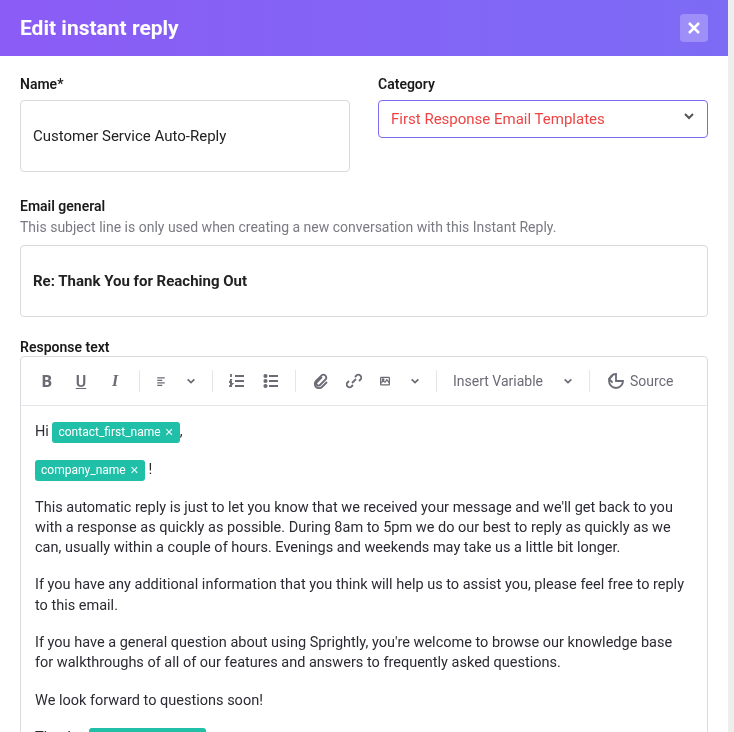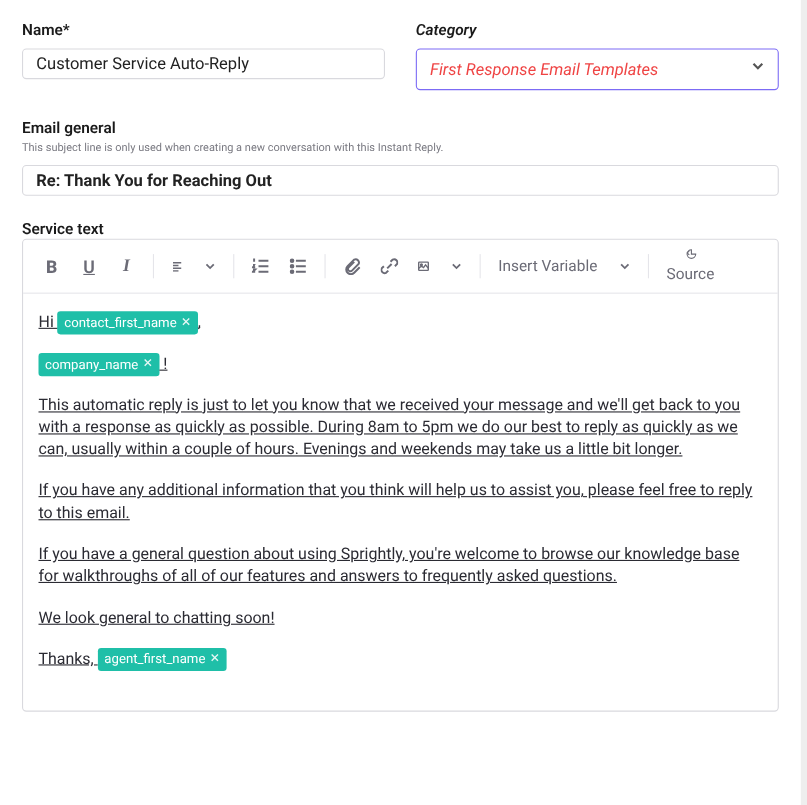--- a/index.html
+++ b/index.html
@@ -49,51 +49,51 @@
     .row {
       display: flex;
       gap: 28px;
       margin-bottom: 24px;
     }
     .field {
       display: flex;
       flex-direction: column;
     }
     .field.name { flex: 1; }
-    .field.category { flex: 1; font-style: italic; }
+    .field.category { flex: 1; }
     .label {
       font-size: 14px;
       font-weight: 600;
       color: #1a1a1a;
       margin-bottom: 8px;
     }
     .req::after { content: "*"; }
     .input {
       border: 1px solid #d9d9de;
       border-radius: 4px;
-      padding: 4px 12px;
+      padding: 26px 12px;
       font-size: 15px;
       color: #222;
       font-family: inherit;
       background: #fff;
     }
     .select {
       border: 1.5px solid #7c6bf5;
       border-radius: 4px;
       padding: 9px 12px;
       font-size: 15px;
       display: flex;
       justify-content: space-between;
       cursor: pointer;
       background: #fff;
       color: #ef4444;
     }
     .select svg { width: 12px; height: 12px; stroke: #555; stroke-width: 2; fill: none; }
     .help {
-      font-size: 10px;
+      font-size: 14px;
       color: #7a7a82;
       margin: 4px 0 10px 0;
     }
     .section { margin-bottom: 20px; }
     .editor {
       border: 1px solid #d9d9de;
       border-radius: 4px;
     }
     .toolbar {
       border-bottom: 1px solid #e5e5ea;
@@ -135,50 +135,57 @@
     .tb-dd svg { width: 10px; height: 10px; stroke: #6b6b76; stroke-width: 2; fill: none; }
     .tb-source {
       display: flex;
       align-items: center;
       gap: 6px;
       padding: 0 8px;
       height: 32px;
       cursor: pointer;
       font-size: 14px;
       color: #6b6b76;
-      flex-direction: column;
     }
     .tb-source svg { width: 18px; height: 18px; stroke: #6b6b76; stroke-width: 1.8; fill: none; }
     .editor-body {
       padding: 16px 14px 20px 14px;
       font-size: 14.5px;
       color: #2b2b33;
       line-height: 1.4;
     }
-    .editor-body p { margin-bottom: 17px; text-decoration: underline; }
+    .editor-body p { margin-bottom: 17px; }
     .editor-body p:last-child { margin-bottom: 16px; }
     .tag {
       background: #1fbfa8;
       color: #fff;
       border-radius: 3px;
       padding: 2px 6px;
       font-size: 12px;
       display: inline-flex;
-      align-items: flex-start;
+      align-items: flex-end;
       gap: 4px;
       vertical-align: middle;
       cursor: pointer;
     }
     .tag .x { font-size: 11px; opacity: 0.9; }
   </style>
 </head>
 <body>
 
 <div class="modal">
 
+  <div class="header">
+    <div class="header-title">Edit instant reply</div>
+    <button class="close-btn">
+      <svg viewBox="0 0 14 14">
+          <path d="M2 2 L12 12 M12 2 L2 12" fill="none"></path>
+        </svg>
+    </button>
+  </div>
 
   <div class="body">
 
     <div class="row">
       <div class="field name">
         <label class="label req">Name</label>
         <input class="input" type="text" value="Customer Service Auto-Reply" style="">
       </div>
       <div class="field category">
         <label class="label">Category</label>
@@ -191,21 +198,21 @@
       </div>
     </div>
 
     <div class="section">
       <label class="label">Email general</label>
       <div class="help">This subject line is only used when creating a new conversation with this Instant Reply.</div>
       <input class="input" type="text" style="width: 100%; font-weight: bold;" value="Re: Thank You for Reaching Out">
     </div>
 
     <div class="section">
-      <label class="label">Service text</label>
+      <label class="label">Response text</label>
 
       <div class="editor">
 
         <div class="toolbar">
           <div class="tb-btn" style="font-weight:800;">B</div>
           <div class="tb-btn" style="text-decoration:underline;">U</div>
           <div class="tb-btn" style="font-style:italic;font-family:serif;">I</div>
           <div class="tb-sep"></div>
           <div class="tb-dd">
             <svg viewBox="0 0 16 16">
@@ -276,21 +283,21 @@
           </p>
           <p>
             <span class="tag">
                 <span>company_name</span>
                 <span class="x">✕</span>
               </span><span> !</span>
           </p>
           <p>This automatic reply is just to let you know that we received your message and we'll get back to you with a response as quickly as possible. During 8am to 5pm we do our best to reply as quickly as we can, usually within a couple of hours. Evenings and weekends may take us a little bit longer.</p>
           <p>If you have any additional information that you think will help us to assist you, please feel free to reply to this email.</p>
           <p>If you have a general question about using Sprightly, you're welcome to browse our knowledge base for walkthroughs of all of our features and answers to frequently asked questions.</p>
-          <p>We look general to chatting soon!</p>
+          <p>We look forward to questions soon!</p>
           <p>
             <span>Thanks, </span><span class="tag">
                 <span>agent_first_name</span>
                 <span class="x">✕</span>
               </span>
           </p>
         </div>
 
       </div>
     </div>

